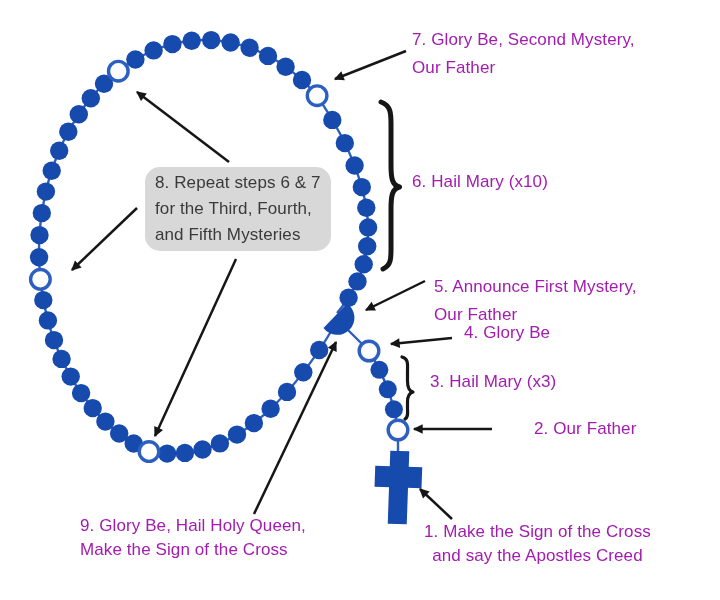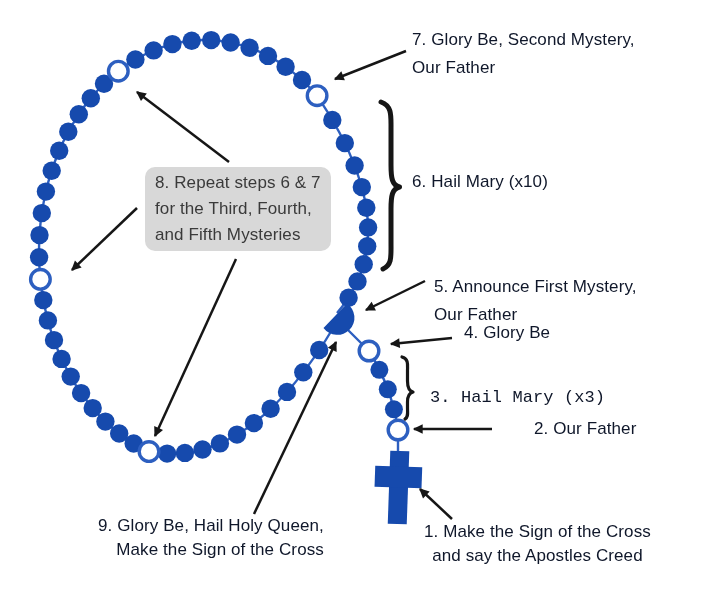--- a/index.html
+++ b/index.html
@@ -2,28 +2,28 @@
 <html><head>
 <meta charset="utf-8">
 <style>
   html,body{margin:0;padding:0;background:#f4f4f4;}
   .stage{
     position:relative;width:720px;height:600px;background:#ffffff;
     font-family:"Liberation Sans","DejaVu Sans",sans-serif;overflow:hidden;
   }
   .stage svg{position:absolute;left:0;top:0;}
   .lbl{
-    position:absolute;color:#0f172a;font-size:17px;line-height:28px;
+    position:absolute;color:#a21caf;font-size:17px;line-height:28px;
     font-weight:500;white-space:pre-line;letter-spacing:.1px;
   }
   .lbl.tight{line-height:24px;}
   .lbl.center{text-align:center;}
   .step8box{
     position:absolute;left:145px;top:167px;background:#d8d8d8;
-    border-radius:10px;padding:3px 10px;display:inline-block;
+    border-radius:15px;padding:3px 10px;display:inline-block;
   }
   .step8box .lbl-in{
     color:#3a3a3a;font-size:17px;line-height:26px;font-weight:500;
     white-space:pre-line;letter-spacing:.1px;
   }
 </style>
 </head>
 <body>
 
 <div class="stage">
@@ -129,25 +129,25 @@
     <path d="M 402,357 C 409,359 407.5,365 407.5,371 L 407.5,381 C 407.5,386 409,391 413,392
              C 409,393 407.5,397 407.5,402 L 407.5,408 C 407.5,413 408.5,417 405,419" fill="none" stroke="#161616" stroke-width="3.2" stroke-linecap="round" stroke-linejoin="round"></path>
   </svg>
 
   <div class="lbl" style="left:412px;top:26px;">7. Glory Be, Second Mystery,
 Our Father</div>
   <div class="lbl" style="left:412px;top:168px;">6. Hail Mary (x10)</div>
   <div class="lbl" style="left:434px;top:253px;margin-top:20px;">5. Announce First Mystery,
 Our Father</div>
   <div class="lbl" style="left:464px;top:319px;">4. Glory Be</div>
-  <div class="lbl" style="left:430px;top:384px;font-family:Liberation Mono, monospace;">3. Hail Mary (x3)</div>
+  <div class="lbl" style="left:430px;top:368px;">3. Hail Mary (x3)</div>
   <div class="lbl" style="left:501px;top:415px;margin-left:33px;">2. Our Father</div>
   <div class="lbl tight center" style="left:424px;top:520px;">1. Make the Sign of the Cross
 and say the Apostles Creed</div>
-  <div class="lbl tight" style="left:98px;top:514px;text-align:right;">9. Glory Be, Hail Holy Queen,
+  <div class="lbl tight" style="left:80px;top:514px;">9. Glory Be, Hail Holy Queen,
 Make the Sign of the Cross</div>
 
   <div class="step8box" style="background: rgb(216, 216, 216);">
     <div class="lbl-in">8. Repeat steps 6 &amp; 7
 for the Third, Fourth,
 and Fifth Mysteries</div>
   </div>
 
 </div>
 

